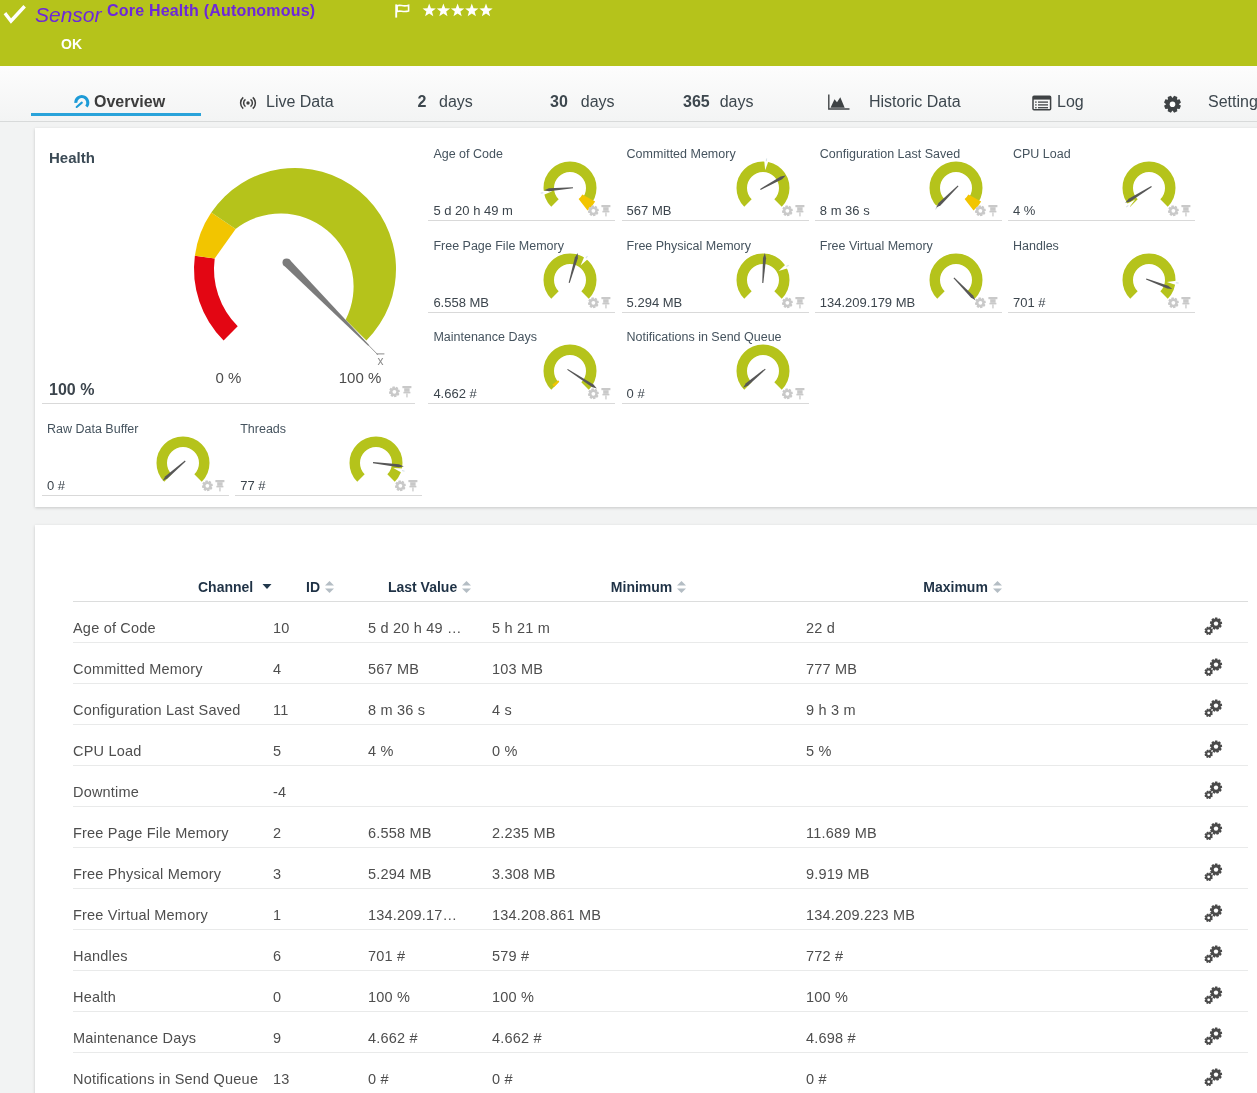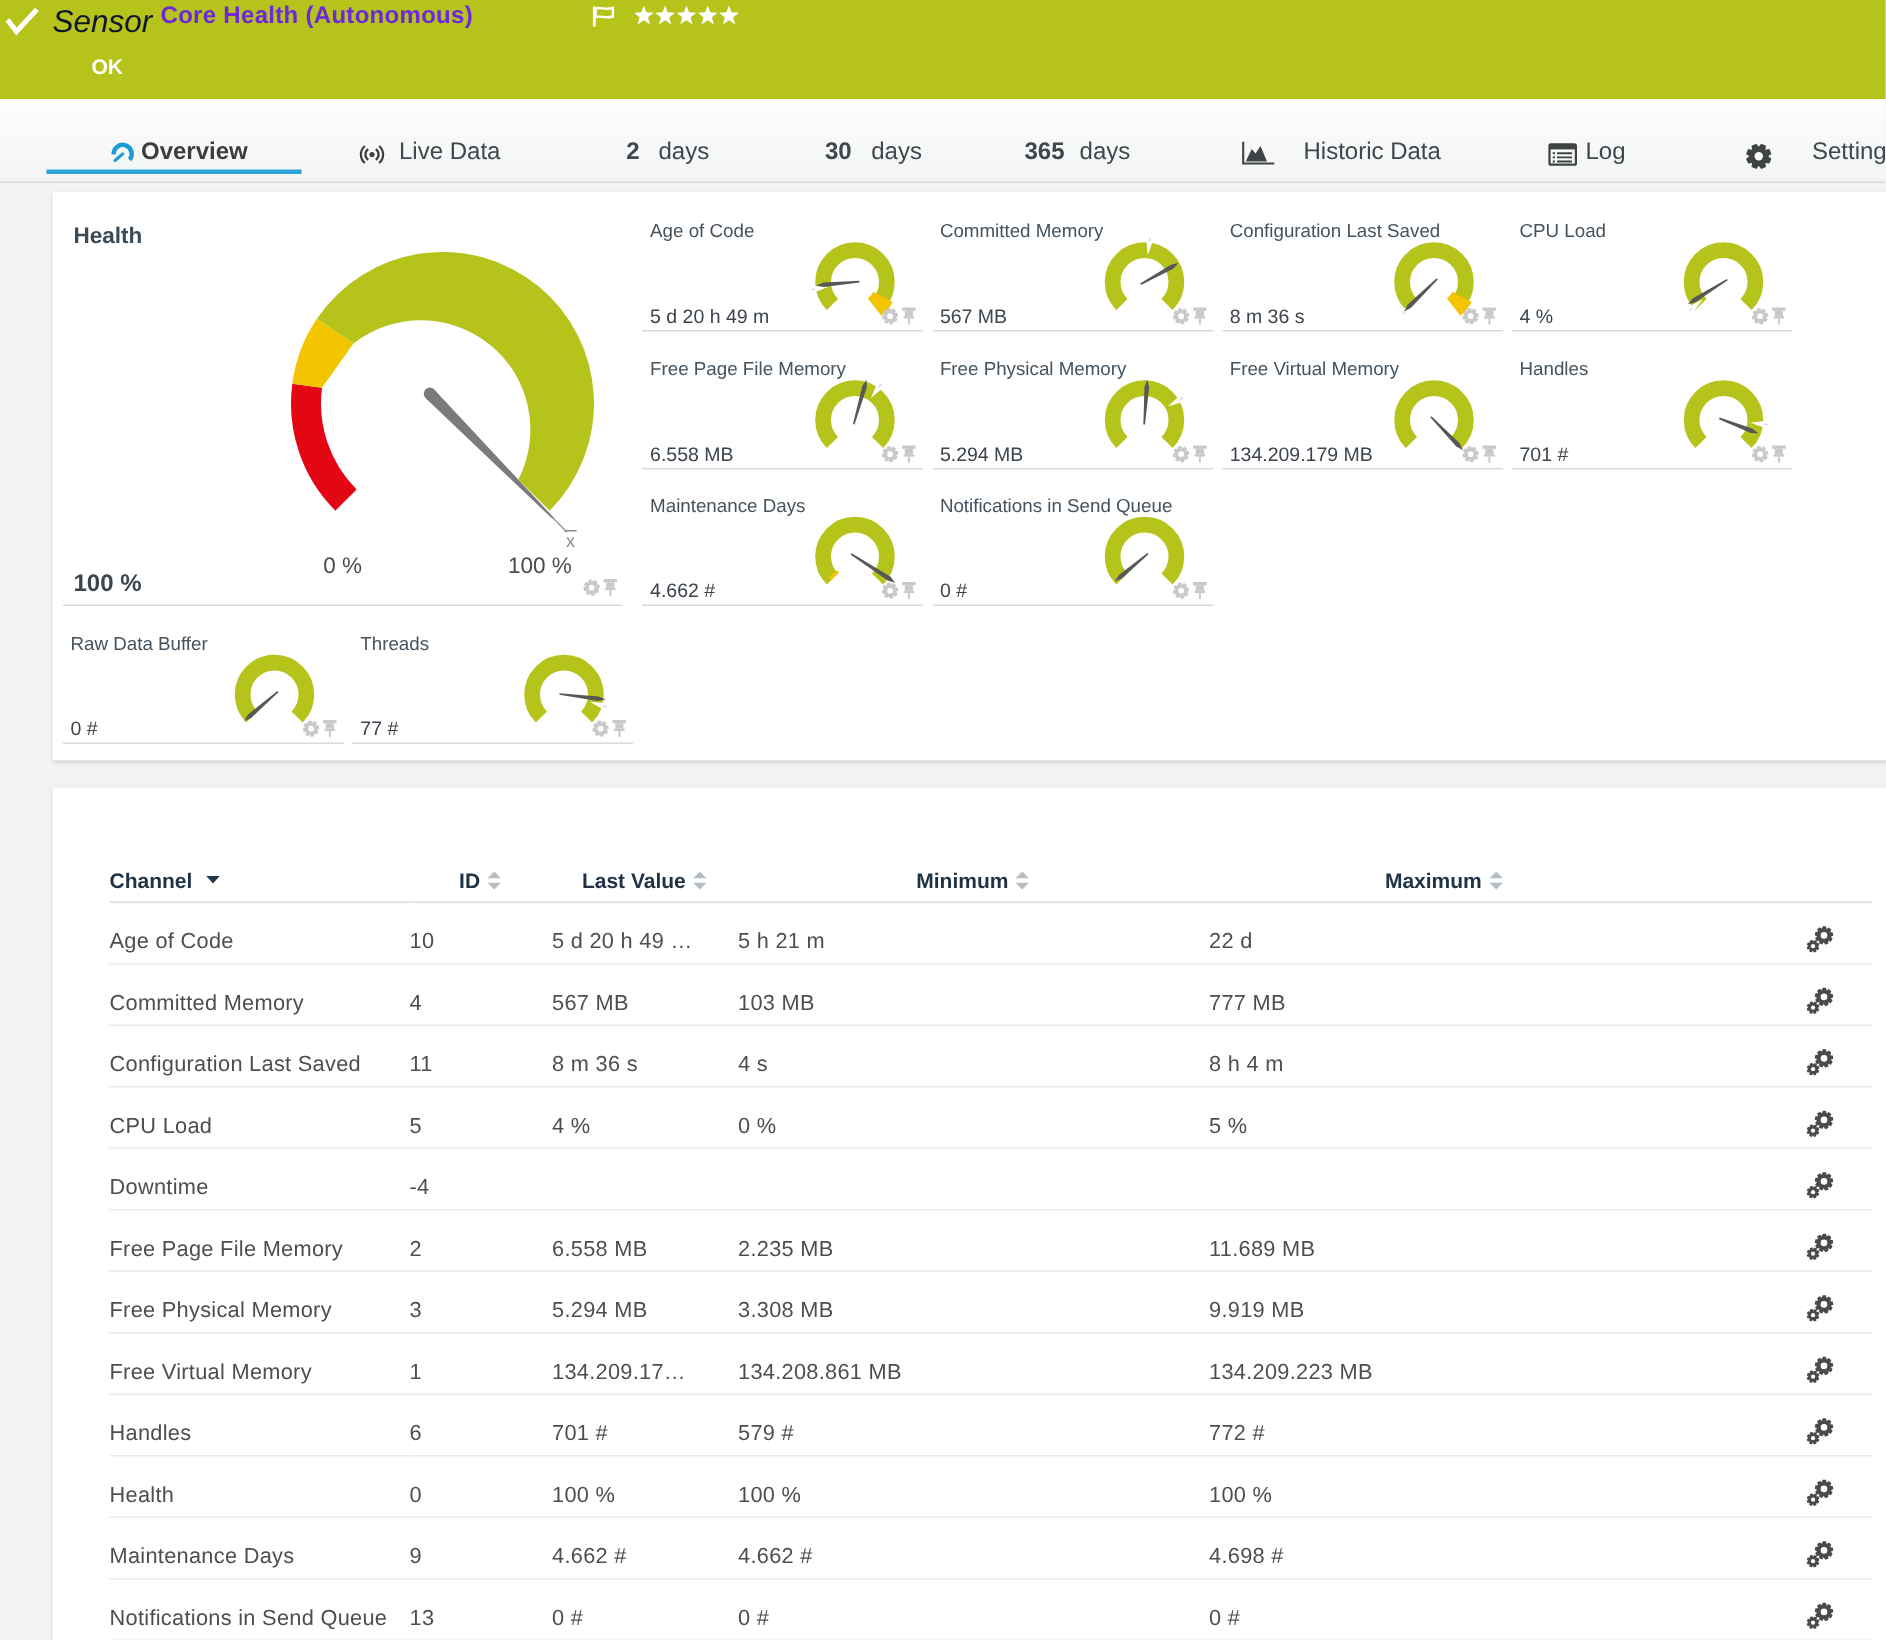--- a/index.html
+++ b/index.html
@@ -18,21 +18,21 @@
 td,th{border-bottom:1px solid #e9eaea;vertical-align:bottom;white-space:nowrap}
 td{height:41px;padding:0 0 6px 0;font-size:14.5px;letter-spacing:0.2px;color:#4e4e4e}
 th{height:76px;padding:0 0 5.5px 0;font-size:14px;color:#1f3246;border-bottom:1px solid #dcdddd}
 .num{}
 </style></head><body>
 
 <div class="topbar">
 <svg class="abs" style="left:3px;top:4px" width="24" height="22" viewBox="0 0 24 22">
       <polyline points="3,10.5 8,17 20.5,3.5" fill="none" stroke="#fff" stroke-width="3.4" stroke-linecap="square"></polyline>
     </svg>
-<div class="abs" style="left:35px;top:3px;font-size:21px;color:#0f172a;font-style:italic">Sensor</div>
+<div class="abs" style="left:35px;top:3px;font-size:21px;color:#6d28d9;font-style:italic">Sensor</div>
 <div class="abs" style="left:107px;top:2px;font-size:16px;letter-spacing:0.2px;color:#6d28d9;font-weight:bold">Core Health (Autonomous)</div>
 <svg class="abs" style="left:394px;top:3px" width="18" height="15" viewBox="0 0 18 15">
       <path d="M2.2,1.4 L2.2,14.6" stroke="#fff" stroke-width="1.9" fill="none"></path>
       <path d="M3.1,2.8 C6.2,1.3 9,4.0 14.6,2.3 L14.6,8.0 C9,9.7 6.2,7.0 3.1,8.5 Z" fill="none" stroke="#fff" stroke-width="1.6"></path>
     </svg>
 <svg class="abs" style="left:422px;top:2px" width="72" height="16" viewBox="0 0 72 16">
       <polygon points="7.20,1.60 5.47,6.22 0.54,6.44 4.40,9.51 3.09,14.26 7.20,11.54 11.31,14.26 10.00,9.51 13.86,6.44 8.93,6.22" fill="#fff"></polygon>
       <polygon points="21.40,1.60 19.67,6.22 14.74,6.44 18.60,9.51 17.29,14.26 21.40,11.54 25.51,14.26 24.20,9.51 28.06,6.44 23.13,6.22" fill="#fff"></polygon>
       <polygon points="35.60,1.60 33.87,6.22 28.94,6.44 32.80,9.51 31.49,14.26 35.60,11.54 39.71,14.26 38.40,9.51 42.26,6.44 37.33,6.22" fill="#fff"></polygon>
       <polygon points="49.80,1.60 48.07,6.22 43.14,6.44 47.00,9.51 45.69,14.26 49.80,11.54 53.91,14.26 52.60,9.51 56.46,6.44 51.53,6.22" fill="#fff"></polygon>
@@ -322,21 +322,21 @@
       <colgroup>
         <col style="width:200px">
         <col style="width:95px">
         <col style="width:124px">
         <col style="width:314px">
         <col style="width:314px">
         <col style="width:128px">
       </colgroup>
       <tbody>
         <tr>
-          <th style="text-align:left"><b>Channel</b>&nbsp; <svg width="12" height="12" viewBox="0 0 12 12" style="vertical-align:0px">
+          <th style="text-align:right"><b>Channel</b>&nbsp; <svg width="12" height="12" viewBox="0 0 12 12" style="vertical-align:0px">
               <polygon points="1.5,4 10.5,4 6,9" fill="#22384c"></polygon>
             </svg></th>
           <th class="num"><b>ID</b>&nbsp;<svg width="11" height="14" viewBox="0 0 11 14" style="vertical-align:-2px">
               <polygon points="5.5,1 10,5.5 1,5.5" fill="#b4bdc4"></polygon>
               <polygon points="5.5,13 1,8.5 10,8.5" fill="#b4bdc4"></polygon>
             </svg></th>
           <th class="num"><b>Last Value</b>&nbsp;<svg width="11" height="14" viewBox="0 0 11 14" style="vertical-align:-2px">
               <polygon points="5.5,1 10,5.5 1,5.5" fill="#b4bdc4"></polygon>
               <polygon points="5.5,13 1,8.5 10,8.5" fill="#b4bdc4"></polygon>
             </svg></th>
@@ -374,21 +374,21 @@
               <circle cx="12.0" cy="6.6" r="2.2" fill="#ffffff"></circle>
               <polygon points="8.95,13.18 8.36,11.54 6.99,11.71 6.99,11.71 7.27,10.35 5.69,9.62 4.84,10.70 4.84,10.70 4.08,9.55 2.44,10.14 2.61,11.51 2.61,11.51 1.25,11.23 0.52,12.81 1.60,13.66 1.60,13.66 0.45,14.42 1.04,16.06 2.41,15.89 2.41,15.89 2.13,17.25 3.71,17.98 4.56,16.90 4.56,16.90 5.32,18.05 6.96,17.46 6.79,16.09 6.79,16.09 8.15,16.37 8.88,14.79 7.80,13.94 7.80,13.94" fill="#4a4a4a"></polygon>
               <circle cx="4.7" cy="13.8" r="1.4" fill="#ffffff"></circle>
             </svg></td>
         </tr>
         <tr>
           <td>Configuration Last Saved</td>
           <td class="num">11</td>
           <td class="num">8 m 36 s</td>
           <td class="num">4 s</td>
-          <td class="num">8 h 4 m</td>
+          <td class="num">9 h 3 m</td>
           <td style="text-align:right;padding-right:24px"><svg width="20" height="19" viewBox="0 0 20 19" style="vertical-align:-4px">
               <polygon points="18.19,6.86 17.88,4.64 16.06,4.44 16.06,4.44 16.91,2.82 15.25,1.32 13.72,2.33 13.72,2.33 13.33,0.54 11.09,0.47 10.58,2.23 10.58,2.23 9.13,1.11 7.36,2.48 8.10,4.16 8.10,4.16 6.27,4.24 5.80,6.43 7.44,7.24 7.44,7.24 6.09,8.47 7.14,10.45 8.92,10.02 8.92,10.02 8.68,11.83 10.75,12.67 11.84,11.20 11.84,11.20 12.82,12.75 14.95,12.05 14.83,10.22 14.83,10.22 16.58,10.78 17.76,8.88 16.50,7.56 16.50,7.56" fill="#4a4a4a"></polygon>
               <circle cx="12.0" cy="6.6" r="2.2" fill="#ffffff"></circle>
               <polygon points="8.95,13.18 8.36,11.54 6.99,11.71 6.99,11.71 7.27,10.35 5.69,9.62 4.84,10.70 4.84,10.70 4.08,9.55 2.44,10.14 2.61,11.51 2.61,11.51 1.25,11.23 0.52,12.81 1.60,13.66 1.60,13.66 0.45,14.42 1.04,16.06 2.41,15.89 2.41,15.89 2.13,17.25 3.71,17.98 4.56,16.90 4.56,16.90 5.32,18.05 6.96,17.46 6.79,16.09 6.79,16.09 8.15,16.37 8.88,14.79 7.80,13.94 7.80,13.94" fill="#4a4a4a"></polygon>
               <circle cx="4.7" cy="13.8" r="1.4" fill="#ffffff"></circle>
             </svg></td>
         </tr>
         <tr>
           <td>CPU Load</td>
           <td class="num">5</td>

